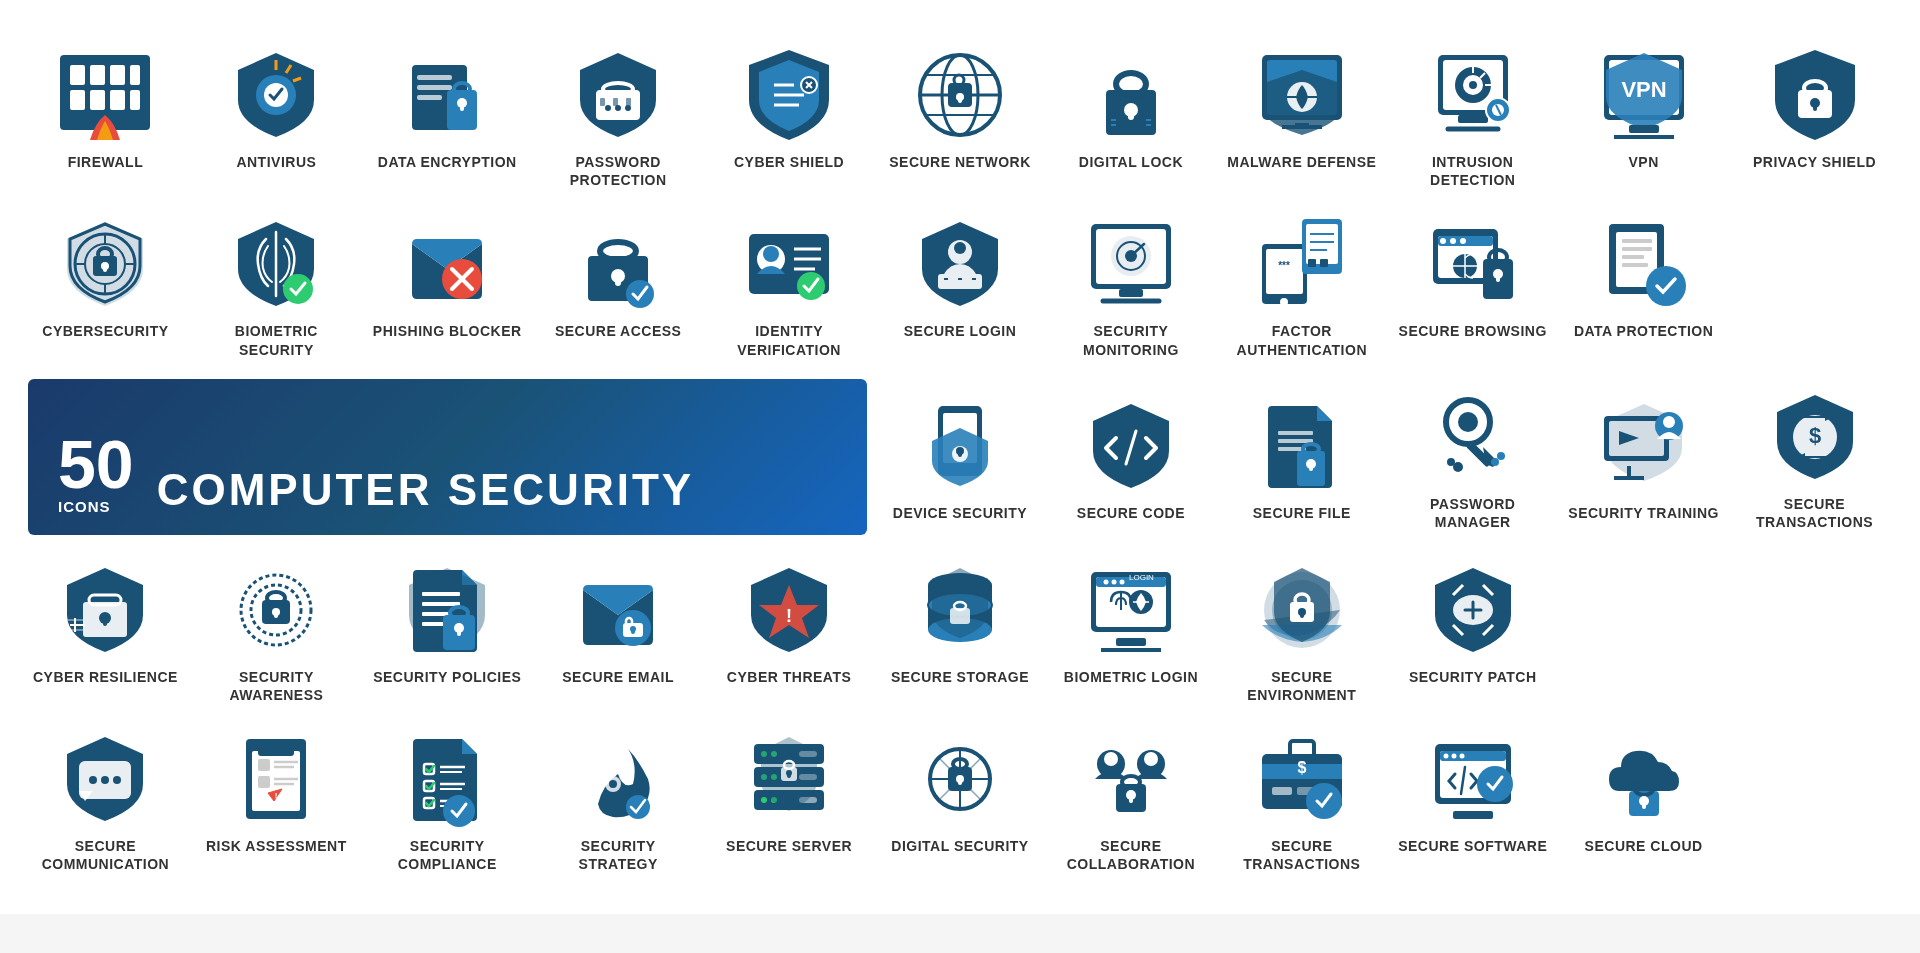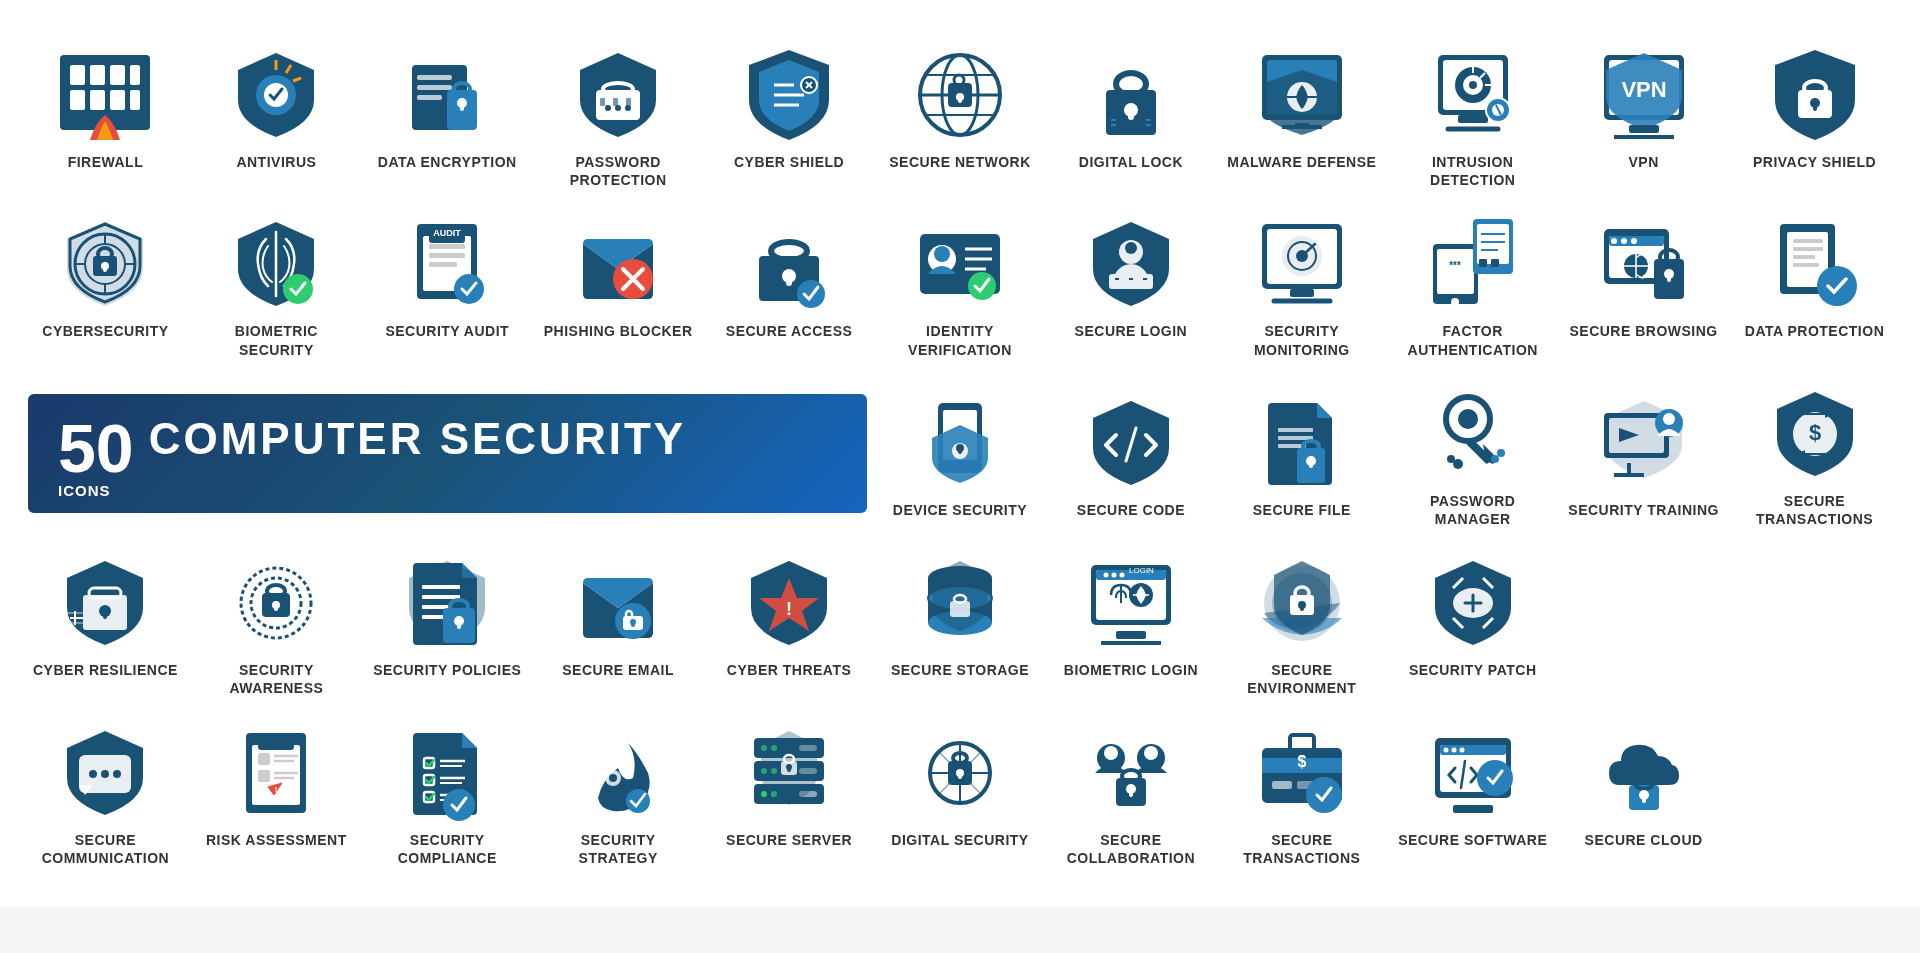--- a/index.html
+++ b/index.html
@@ -237,34 +237,20 @@
         <path d="M40 25 Q30 35 32 50 Q34 65 42 72" stroke="white" stroke-width="2.5" stroke-linecap="round" fill="none"></path>
         <path d="M60 25 Q70 35 68 50 Q66 65 58 72" stroke="white" stroke-width="2.5" stroke-linecap="round" fill="none"></path>
         <path d="M42 32 Q35 42 37 54 Q39 63 46 68" stroke="white" stroke-width="2" stroke-linecap="round" fill="none"></path>
         <path d="M58 32 Q65 42 63 54 Q61 63 54 68" stroke="white" stroke-width="2" stroke-linecap="round" fill="none"></path>
         <circle cx="72" cy="75" r="15" fill="#2ecc71"></circle>
         <path d="M65 75 L70 80 L79 69" stroke="white" stroke-width="3" fill="none" stroke-linecap="round"></path>
       </svg>
       <span class="icon-label">BIOMETRIC SECURITY</span>
     </div>
 
-    <div class="icon-cell">
-      <svg class="icon-svg" viewBox="0 0 100 100">
-        <rect x="20" y="10" width="60" height="75" rx="4" fill="#1a5276"></rect>
-        <rect x="26" y="22" width="48" height="55" rx="2" fill="white"></rect>
-        <rect x="32" y="15" width="36" height="14" rx="3" fill="#1a5276"></rect>
-        <rect x="32" y="30" width="36" height="5" rx="1" fill="#ccc"></rect>
-        <rect x="32" y="39" width="36" height="5" rx="1" fill="#ccc"></rect>
-        <rect x="32" y="48" width="28" height="5" rx="1" fill="#ccc"></rect>
-        <text x="50" y="22" text-anchor="middle" fill="white" font-size="9" font-weight="bold" font-family="Arial">AUDIT</text>
-        <circle cx="72" cy="75" r="15" fill="#2980b9"></circle>
-        <path d="M65 75 L70 80 L79 69" stroke="white" stroke-width="3" fill="none" stroke-linecap="round"></path>
-      </svg>
-      <span class="icon-label">SECURITY AUDIT</span>
-    </div>
 
     <div class="icon-cell">
       <svg class="icon-svg" viewBox="0 0 100 100">
         <path d="M15 30 L50 55 L85 30 L85 80 Q85 85 80 85 L20 85 Q15 85 15 80Z" fill="#1a5276"></path>
         <path d="M15 30 Q15 25 20 25 L80 25 Q85 25 85 30 L50 55Z" fill="#2980b9"></path>
         <circle cx="65" cy="65" r="20" fill="#e74c3c"></circle>
         <line x1="55" y1="55" x2="75" y2="75" stroke="white" stroke-width="4" stroke-linecap="round"></line>
         <line x1="75" y1="55" x2="55" y2="75" stroke="white" stroke-width="4" stroke-linecap="round"></line>
       </svg>
       <span class="icon-label">PHISHING BLOCKER</span>
@@ -373,26 +359,26 @@
         <rect x="28" y="49" width="26" height="4" rx="1" fill="#ccc"></rect>
         <circle cx="72" cy="72" r="20" fill="#2980b9"></circle>
         <path d="M63 72 L69 78 L81 65" stroke="white" stroke-width="3.5" fill="none" stroke-linecap="round"></path>
       </svg>
       <span class="icon-label">DATA PROTECTION</span>
     </div>
   </div>
 
   <div class="icons-grid" style="align-items:center;">
 
-    <div style="grid-column: span 5; display:flex; align-items:flex-start; background: linear-gradient(135deg, #1a3a6b 0%, #1a5276 50%, #1565c0 100%); border-radius:6px; padding:20px 30px; margin:10px 8px; height:119px;">
+    <div style="grid-column: span 5; display:flex; align-items:flex-end; background: linear-gradient(135deg, #1a3a6b 0%, #1a5276 50%, #1565c0 100%); border-radius:6px; padding:20px 30px; margin:10px 8px; height:156px;">
       <div style="display:flex;flex-direction:column;align-items:flex-start;margin-right:15px;">
         <span style="color:white;font-size:68px;font-weight:900;line-height:1;font-family:Arial;">50</span>
         <span style="color:white;font-size:15px;font-weight:700;text-transform:uppercase;letter-spacing:1px;">ICONS</span>
       </div>
-      <span style="color:white;font-size:44px;font-weight:900;text-transform:uppercase;letter-spacing:3px;font-family:Arial;">COMPUTER SECURITY</span>
+      <span style="color:white;font-size:44px;font-weight:900;text-transform:uppercase;letter-spacing:3px;font-family:Arial;margin-left:8px;">COMPUTER SECURITY</span>
     </div>
 
     <div class="icon-cell">
       <svg class="icon-svg" viewBox="0 0 100 100">
         <rect x="28" y="10" width="44" height="70" rx="5" fill="#1a5276"></rect>
         <rect x="33" y="17" width="34" height="50" rx="2" fill="white"></rect>
         <circle cx="50" cy="87" r="5" fill="white"></circle>
         <path d="M50 32 L78 45 L78 65 Q78 80 50 90 Q22 80 22 65 L22 45Z" fill="#2980b9" opacity="0.9"></path>
         <circle cx="50" cy="58" r="8" fill="white" opacity="0.9"></circle>
         <circle cx="50" cy="55" r="4" fill="#1a5276"></circle>

